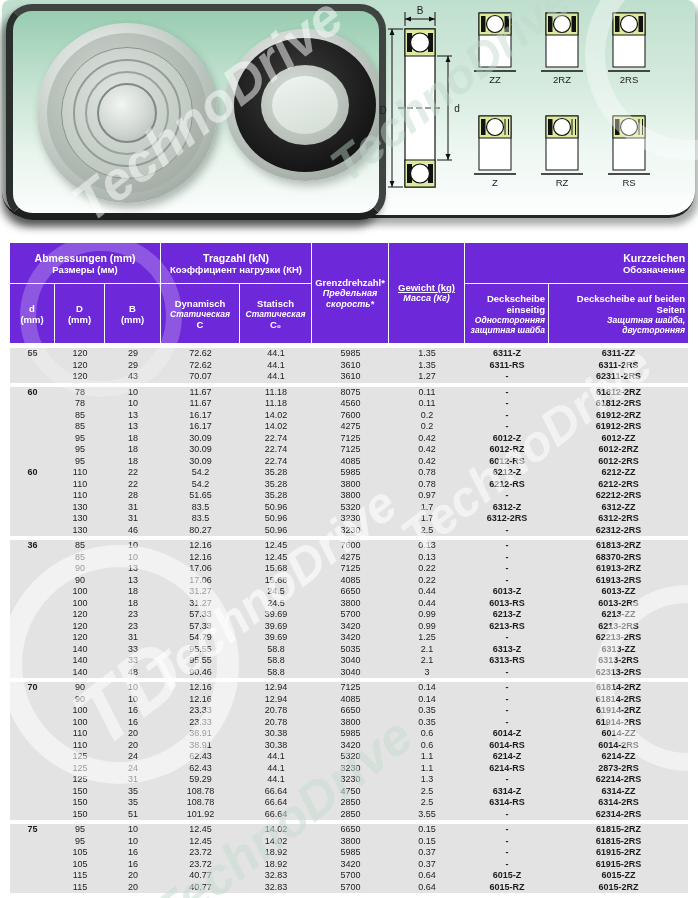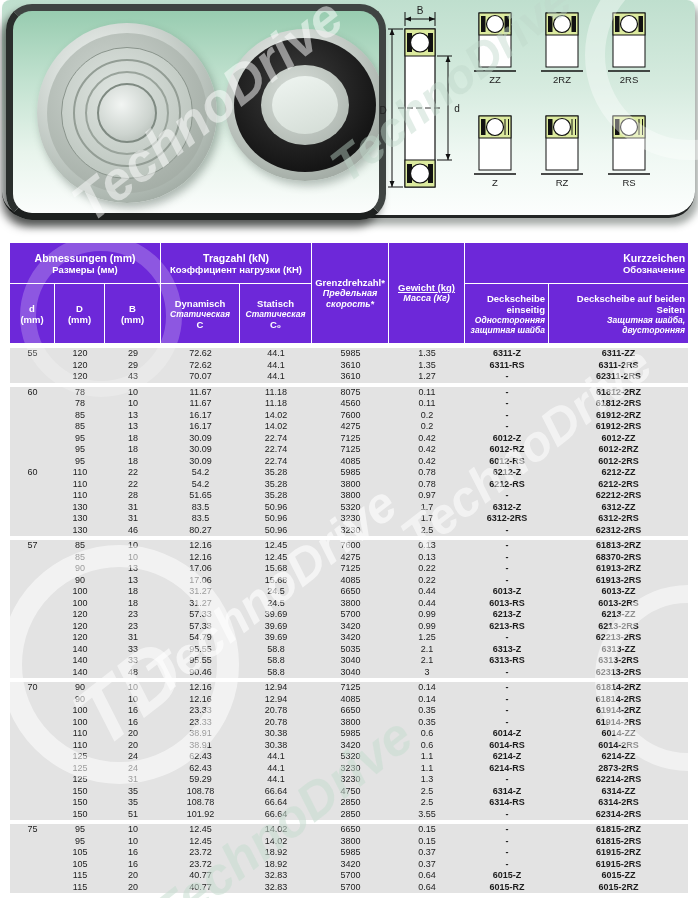--- a/index.html
+++ b/index.html
@@ -51,21 +51,21 @@
   .h2{height:55px;text-align:center;}
   .h1 .de{font-size:10.5px;font-weight:bold;line-height:12px;}
   .h1 .ru{font-size:9.5px;font-weight:bold;line-height:11px;}
   .h2 .de{font-size:9.5px;font-weight:bold;line-height:11px;}
   .h2 .ru{font-size:8.5px;font-weight:bold;font-style:italic;line-height:10px;}
   th.hleft{text-align:right;padding-left:8px;}
 
   table.spec td{font-size:9px;line-height:11.5px;height:11.5px;padding:0;text-align:center;
     background:#e3e3e3;color:#1c1c1c;overflow:hidden;white-space:nowrap;}
   table.spec tr.gap td{background:#ffffff;height:4px;line-height:4px;}
-  td.c0{font-weight:normal;margin-left:40px;}
+  td.c0{font-weight:bold;margin-left:40px;}
   td.c7,td.c8{text-align:left;padding-left:9px;font-weight:bold;}
 
   
   .wm{position:absolute;pointer-events:none;z-index:40;font-weight:bold;font-style:italic;white-space:nowrap;}
   .wm-text{transform:rotate(-38deg);transform-origin:left top;font-family:"Liberation Sans",sans-serif;}
   .wm-ring{border-radius:50%;}
 </style>
 </head>
 <body>
 
@@ -433,21 +433,21 @@
           <td class="c4">50.96</td>
           <td class="c5">3230</td>
           <td class="c6">2.5</td>
           <td class="c7">-</td>
           <td class="c8">62312-2RS</td>
         </tr>
         <tr class="gap">
           <td colspan="9"></td>
         </tr>
         <tr>
-          <td class="c0">57</td>
+          <td class="c0">36</td>
           <td class="c1">85</td>
           <td class="c2">10</td>
           <td class="c3">12.16</td>
           <td class="c4">12.45</td>
           <td class="c5">7600</td>
           <td class="c6">0.13</td>
           <td class="c7">-</td>
           <td class="c8">61813-2RZ</td>
         </tr>
         <tr>

